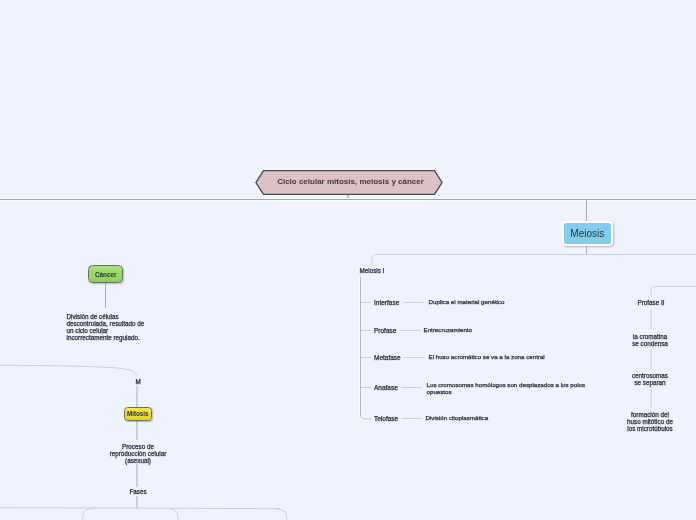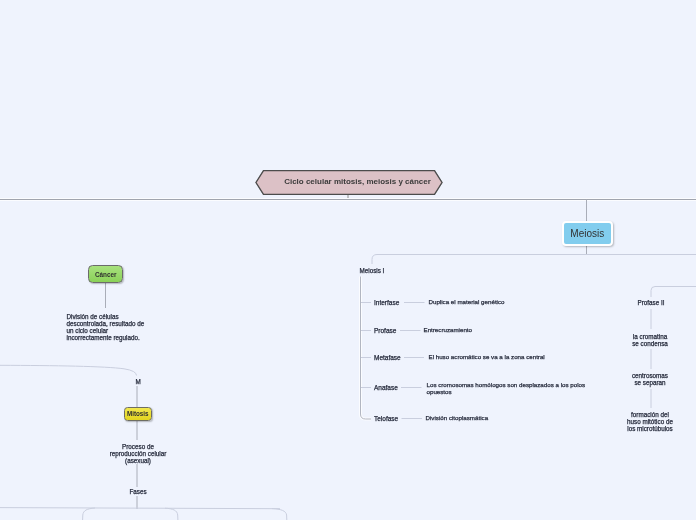--- a/index.html
+++ b/index.html
@@ -8,21 +8,21 @@
   #canvas{position:relative;width:696px;height:520px;transform:translateZ(0);}
   svg.links{position:absolute;left:0;top:0;width:696px;height:520px;pointer-events:none;}
   .node{position:absolute;box-sizing:border-box;display:flex;align-items:center;
         justify-content:center;white-space:nowrap;text-align:right;}
   .lbl{position:absolute;color:#262b3c;white-space:pre;
        -webkit-text-stroke:0.25px #262b3c;}
 
   
   .hex-wrap{position:absolute;left:254.5px;top:168px;width:192px;height:32px;}
   .hex-wrap svg{position:absolute;left:0;top:0;filter:drop-shadow(0.8px 0.8px 0.4px rgba(90,90,90,0.45));}
-  .hex-label{position:absolute;left:7px;top:0;width:192px;height:27px;
+  .hex-label{position:absolute;left:0;top:0;width:192px;height:27px;
     display:flex;align-items:center;justify-content:center;
     font-size:8px;font-weight:bold;color:#3b3b3b;}
 
   
   .ncancer{left:88px;top:265px;width:34.5px;height:18px;border-radius:4.5px;
     background:linear-gradient(#a8e17e,#8ad158);border:1px solid #6b6b6b;
     font-size:6.4px;font-weight:bold;color:#2f2f2f;padding-top:1px;padding-left:1px;
     box-shadow:1px 1px 1.5px rgba(0,0,0,.25);}
   .nmitosis{left:123.5px;top:407px;width:28.5px;height:13.5px;border-radius:3.5px;
     background:linear-gradient(#f2e84e,#e2d41f);border:1px solid #6e6e62;

